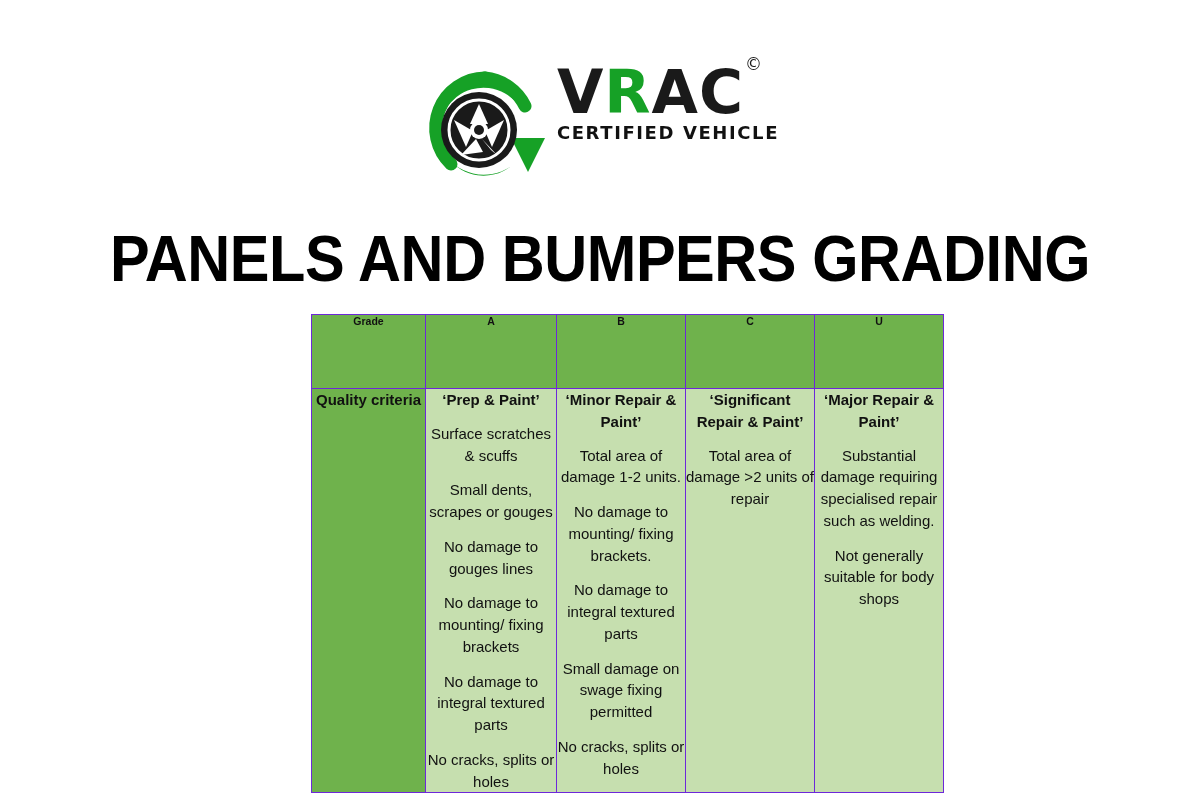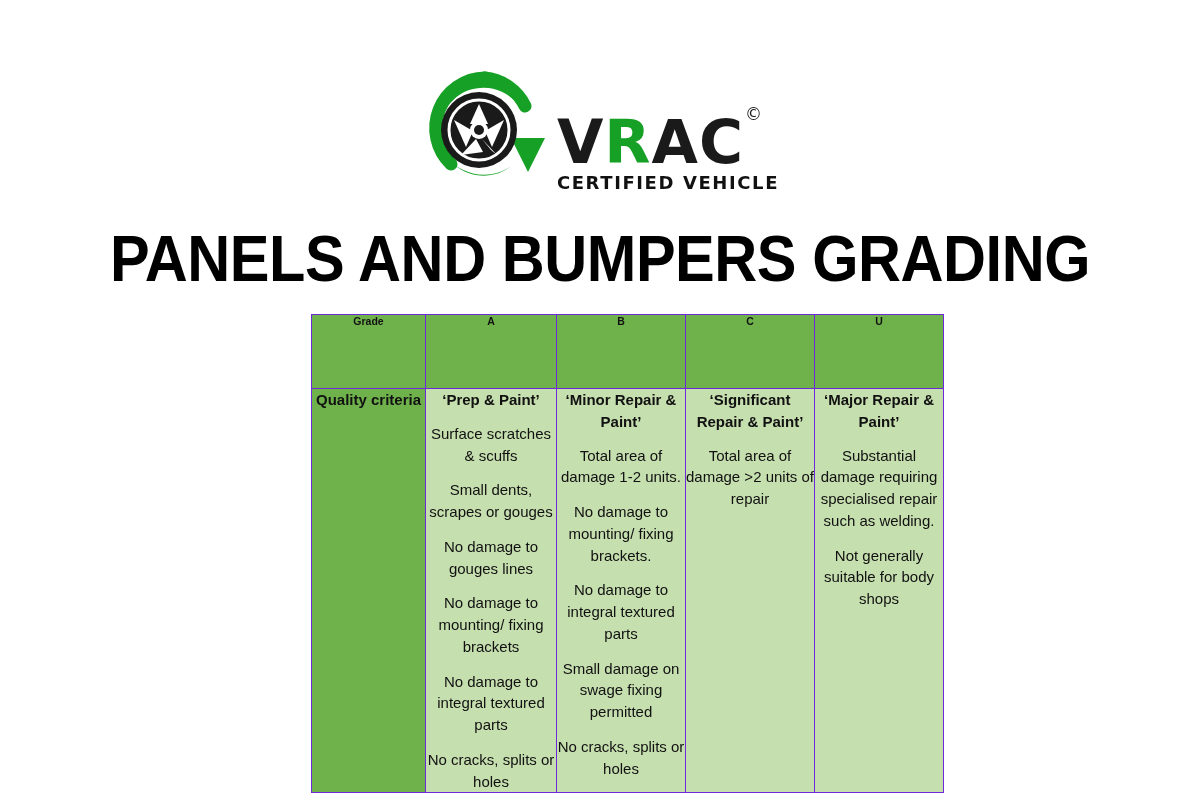--- a/index.html
+++ b/index.html
@@ -24,21 +24,21 @@
     left: 0;
     top: 58px;
     width: 1200px;
     height: 140px;
     display: flex;
     justify-content: center;
     align-items: center;
   }
   .logo-inner {
     display: flex;
-    align-items: flex-end;
+    align-items: flex-start;
     gap: 8px;
   }
   .logo-mark {
     width: 128px;
     height: 128px;
     flex: 0 0 128px;
   }
   .logo-words {
     display: flex;
     flex-direction: column;

